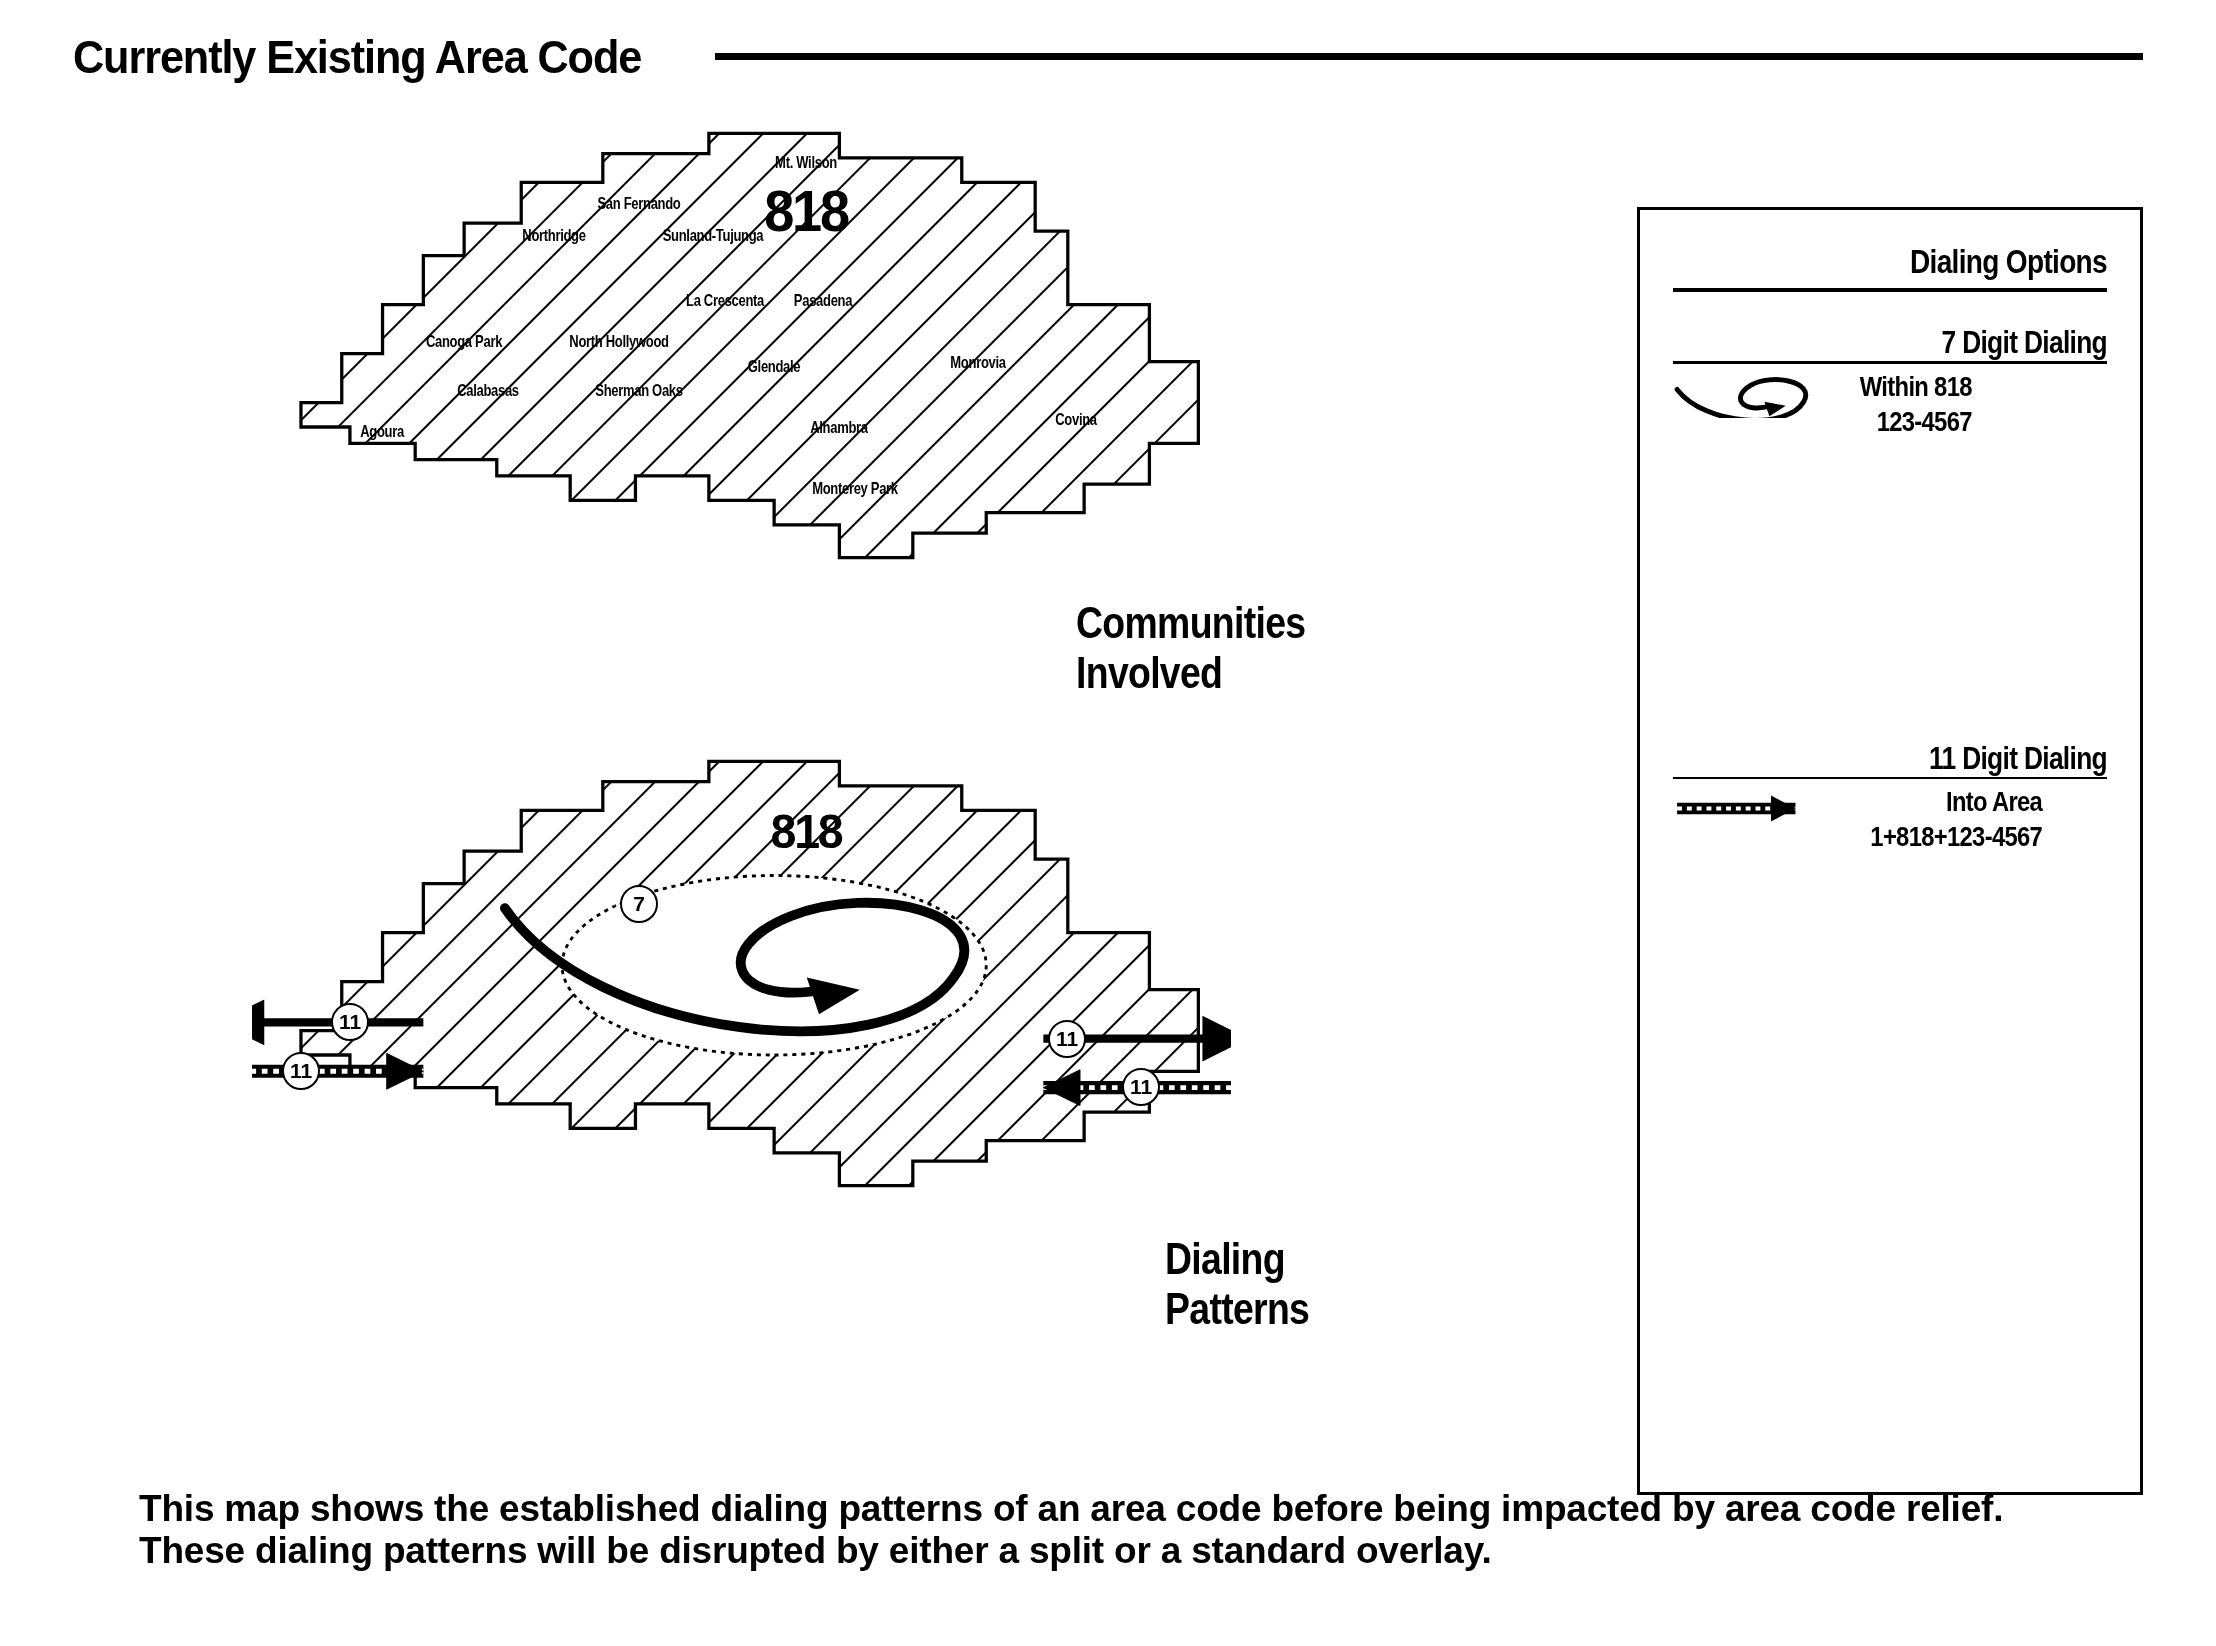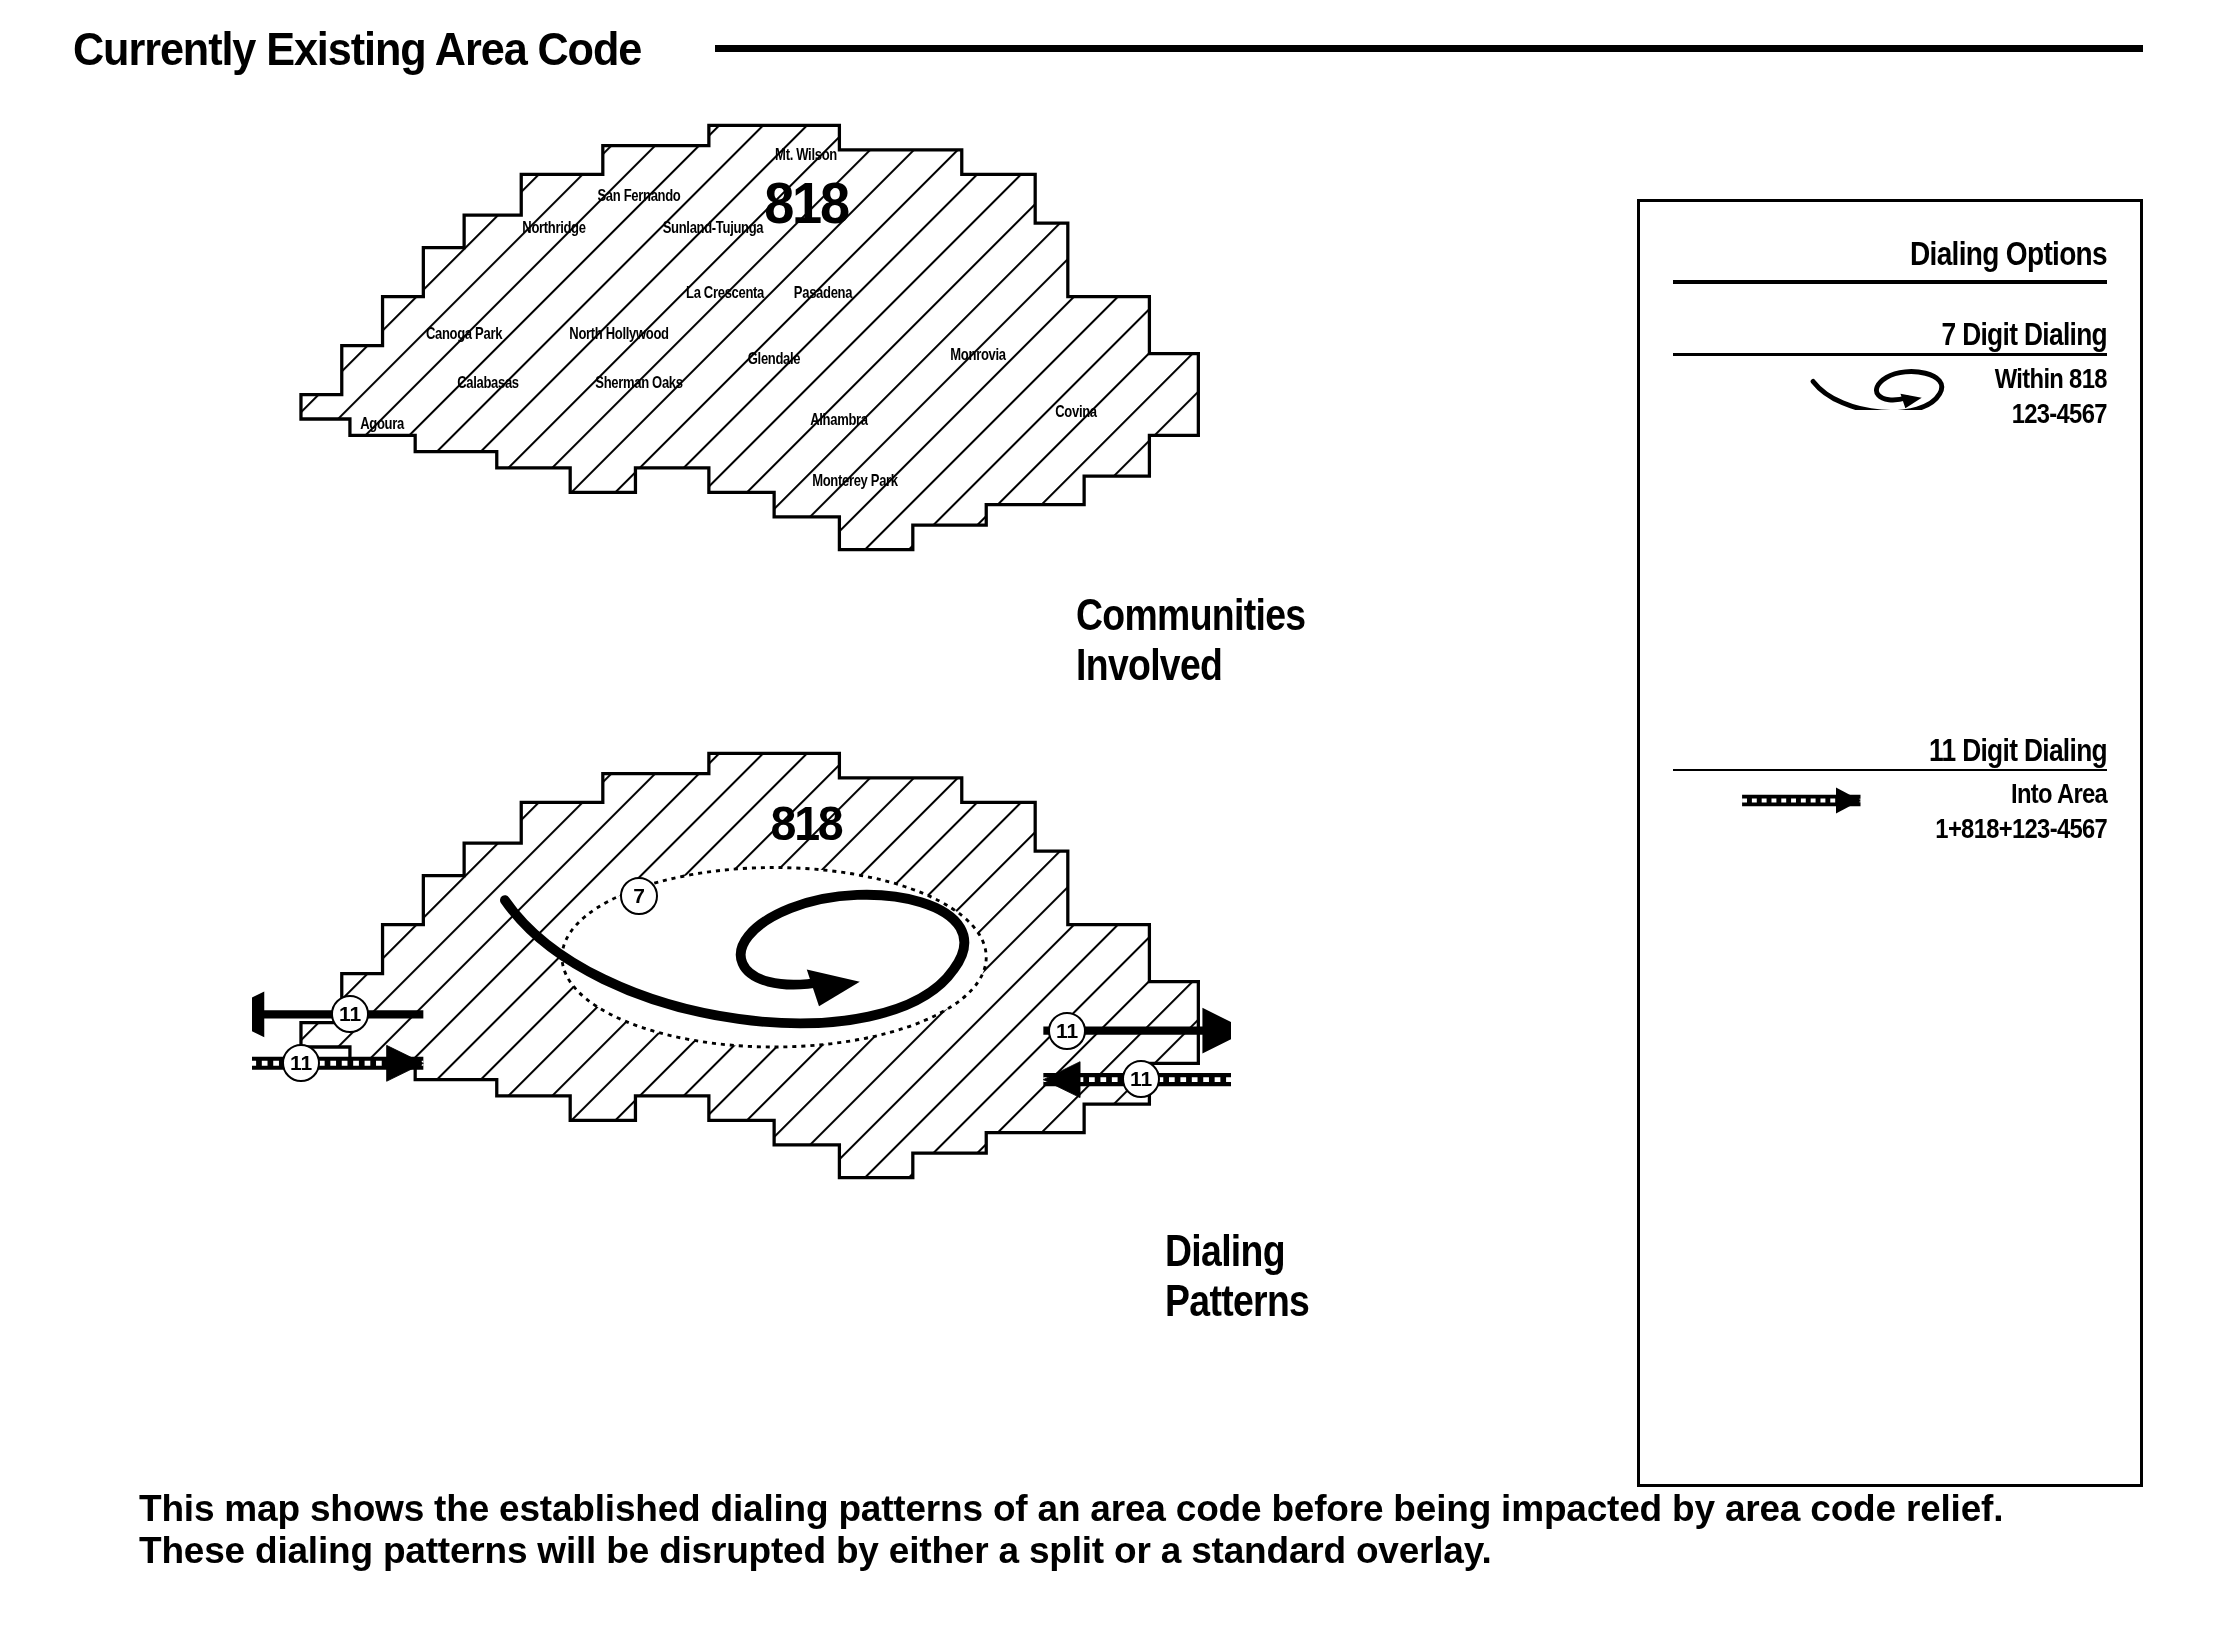--- a/index.html
+++ b/index.html
@@ -7,21 +7,21 @@
     padding: 0;
     background: #fff;
     font-family: "Arial Black", "Helvetica Neue", Helvetica, Arial, sans-serif;
     color: #000;
   }
   .page {
     width: 2216px;
     height: 1646px;
     position: relative;
     box-sizing: border-box;
-    padding: 21px 73px 49px 73px;
+    padding: 29px 73px 49px 73px;
   }
 
   
   .title-row {
     display: flex;
     align-items: center;
     gap: 24.5px;
     margin-bottom: 33px;
   }
   .title-row h1 {
@@ -104,21 +104,21 @@
     font-size: 31px;
     font-weight: 900;
     letter-spacing: -0.8px;
     transform: scaleX(0.85);
     transform-origin: right center;
     margin-top: 33px;
   }
   .legend-detail-row {
     display: flex;
     align-items: flex-start;
-    justify-content: flex-end;
+    justify-content: flex-start;
     gap: 19.6px;
     margin-top: 3.3px;
   }
   .legend-detail-text {
     text-align: right;
     font-size: 28px;
     font-weight: 900;
     letter-spacing: -0.8px;
     transform: scaleX(0.85);
     transform-origin: right center;

